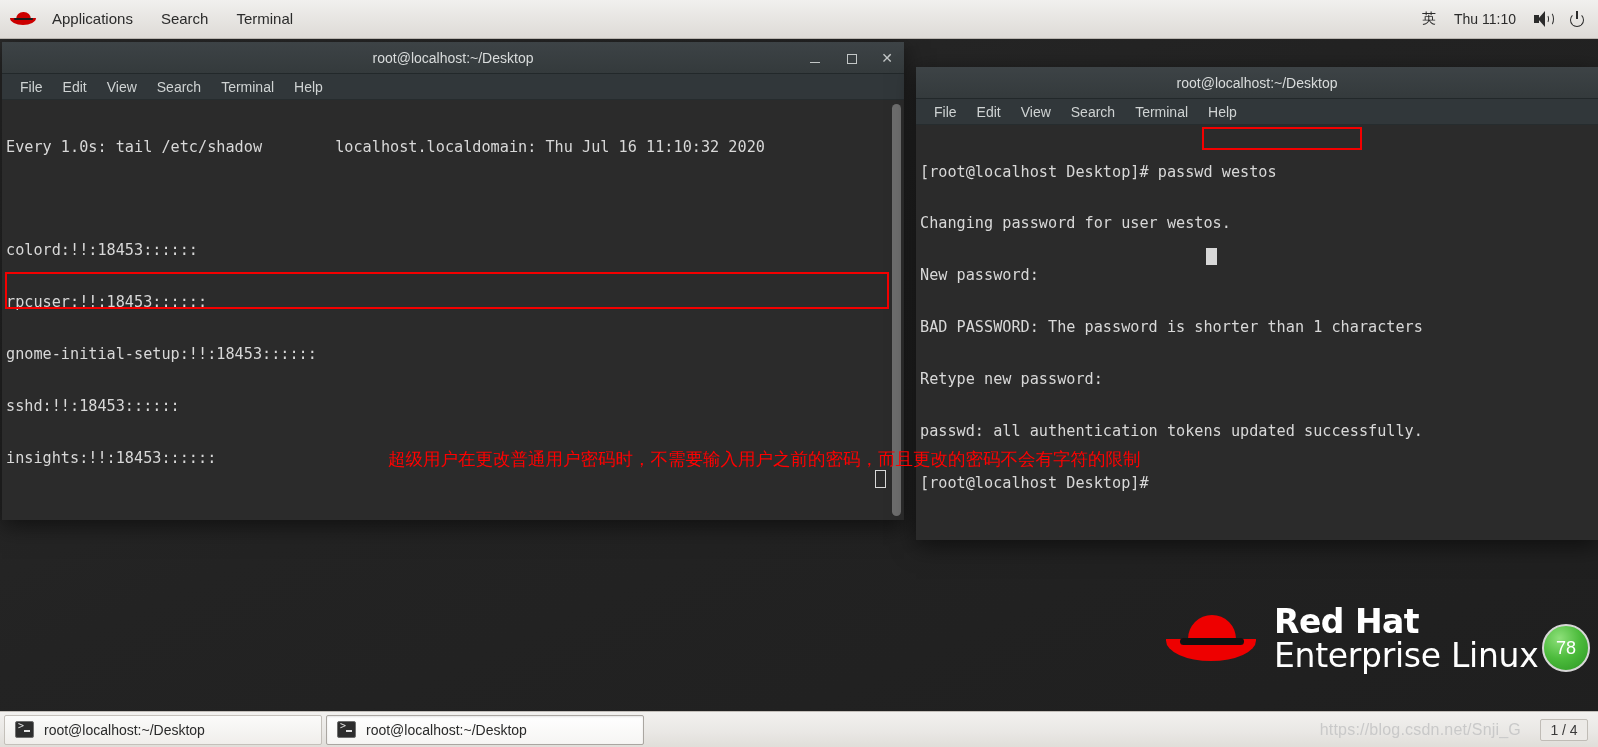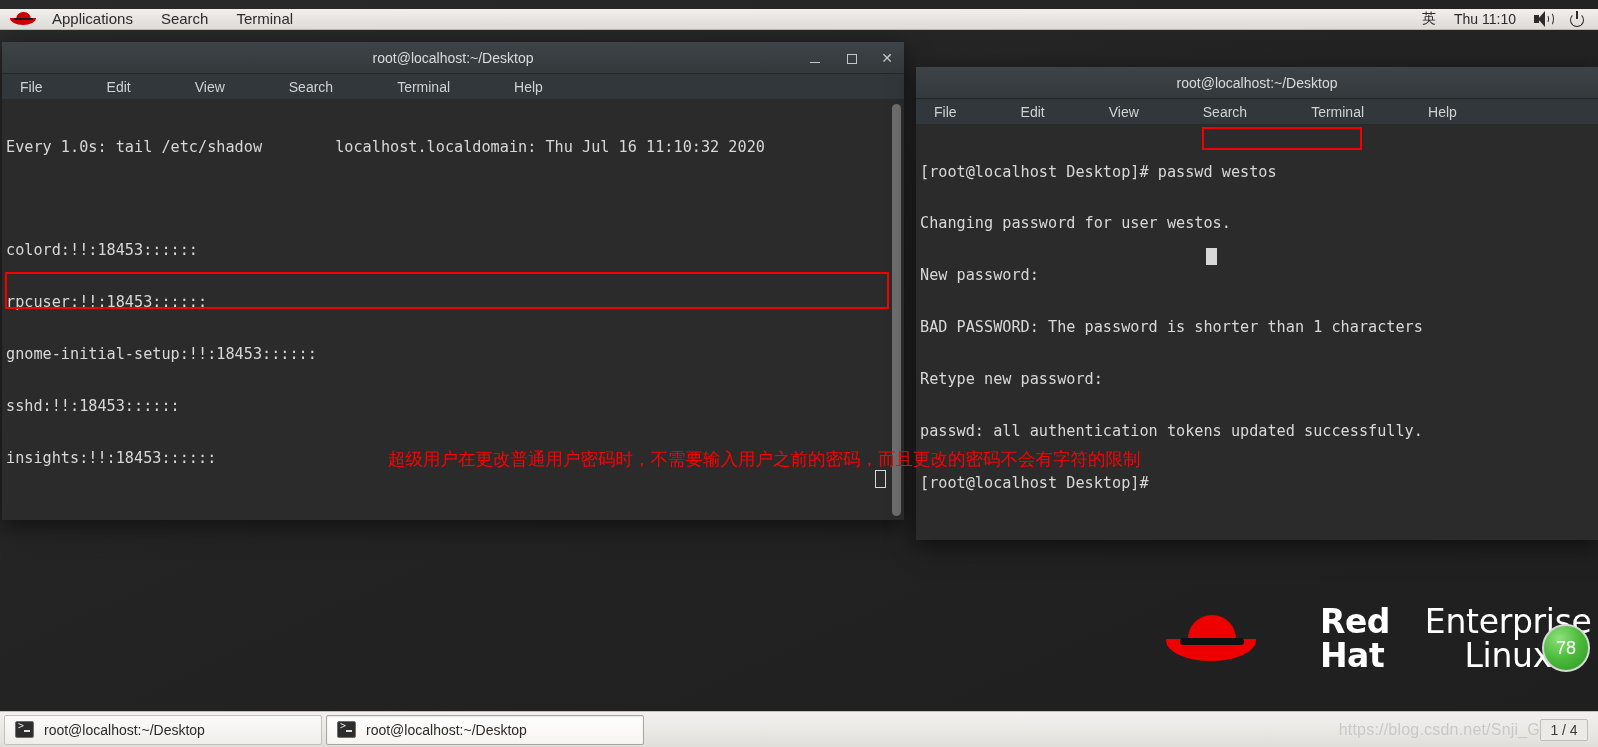--- a/index.html
+++ b/index.html
@@ -17,22 +17,22 @@
   #desktop {
     position: absolute;
     left: 0; top: 0;
     width: 1598px; height: 747px;
     background: linear-gradient(155deg, #2a2a2a 0%, #232323 45%, #1f1f1f 100%);
   }
 
   
   #top-panel {
     position: absolute;
-    left: 0; top: 9px;
-    width: 1598px; height: 21px;
+    left: 0; top: 0;
+    width: 1598px; height: 39px;
     background: linear-gradient(180deg, #f1f0ee 0%, #e6e4e1 55%, #dedbd7 100%);
     border-bottom: 1px solid #b9b5b0;
     display: flex;
     align-items: center;
     z-index: 50;
   }
   .panel-menu {
     font-size: 15px;
     color: #2b2b2b;
     padding: 0 14px;
@@ -152,21 +152,20 @@
     border:1.5px solid #c3c7c7;
   }
   .term-menubar {
     height: 26px;
     background: #31373a;
     border-bottom: 1px solid #262c2e;
     display: flex;
     align-items: center;
     padding-left: 8px;
     flex: none;
-    gap: 44px;
   }
   .term-menu-item {
     font-size: 14px;
     color: #cfd3d3;
     padding: 0 10px;
     line-height: 24px;
   }
   .term-body {
     flex: 1;
     background: #2b2b2b;
@@ -245,21 +244,21 @@
   #rhel-hat .crown {
     position: absolute; left: 22px; top: 2px; width: 48px; height: 30px;
     background: #ee0000;
     border-radius: 26px 26px 6px 6px;
   }
   #rhel-hat .band {
     position: absolute; left: 14px; bottom: 20px; width: 64px; height: 7px;
     background: #111;
     border-radius: 4px;
   }
-  #rhel-text { display: flex; line-height: 1.04; margin-left: 46px; }
+  #rhel-text { display: flex; flex-direction: column; line-height: 1.04; }
   #rhel-text .line1 {
     font-family: "DejaVu Sans", sans-serif;
     font-size: 33px; font-weight: bold; color: #ffffff; letter-spacing: -.5px;
   }
   #rhel-text .line2 {
     font-family: "DejaVu Sans", sans-serif;
     font-size: 33px; color: #ffffff; letter-spacing: -.3px; text-align: center;
   }
 
   
@@ -335,20 +334,21 @@
   }
   #workspace-indicator {
     border: 1px solid #c0bcb6;
     background: #eceae7;
     font-size: 14px;
     color: #3a3a3a;
     padding: 2px 8px;
     border-radius: 2px;
     min-width: 48px;
     text-align: center;
+    margin-left: 19px;
   }
 </style>
 </head>
 <body>
 
 <div id="desktop"></div>
 
 <div id="top-panel">
   <div id="redhat-panel-logo">
     <div class="hat-brim"></div>

